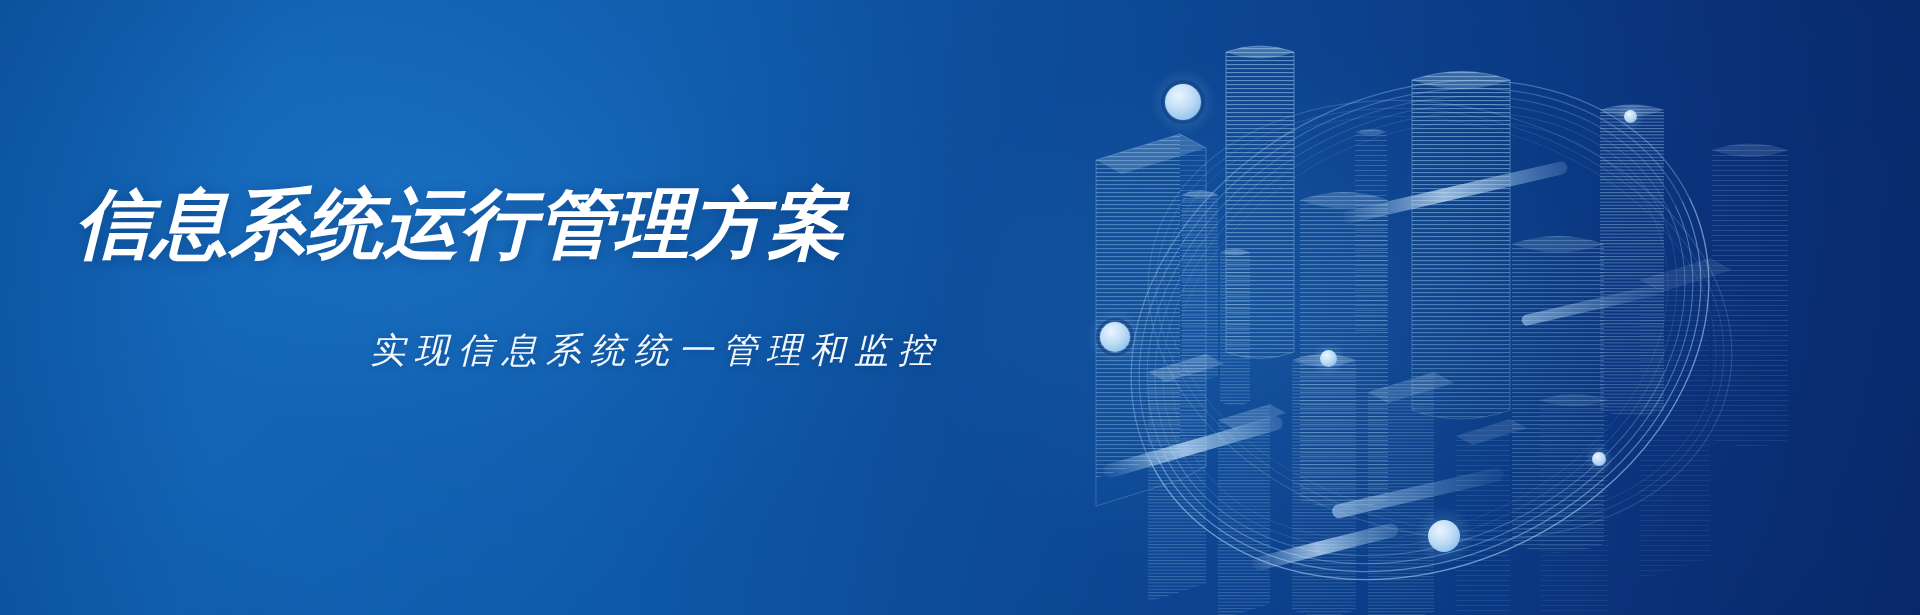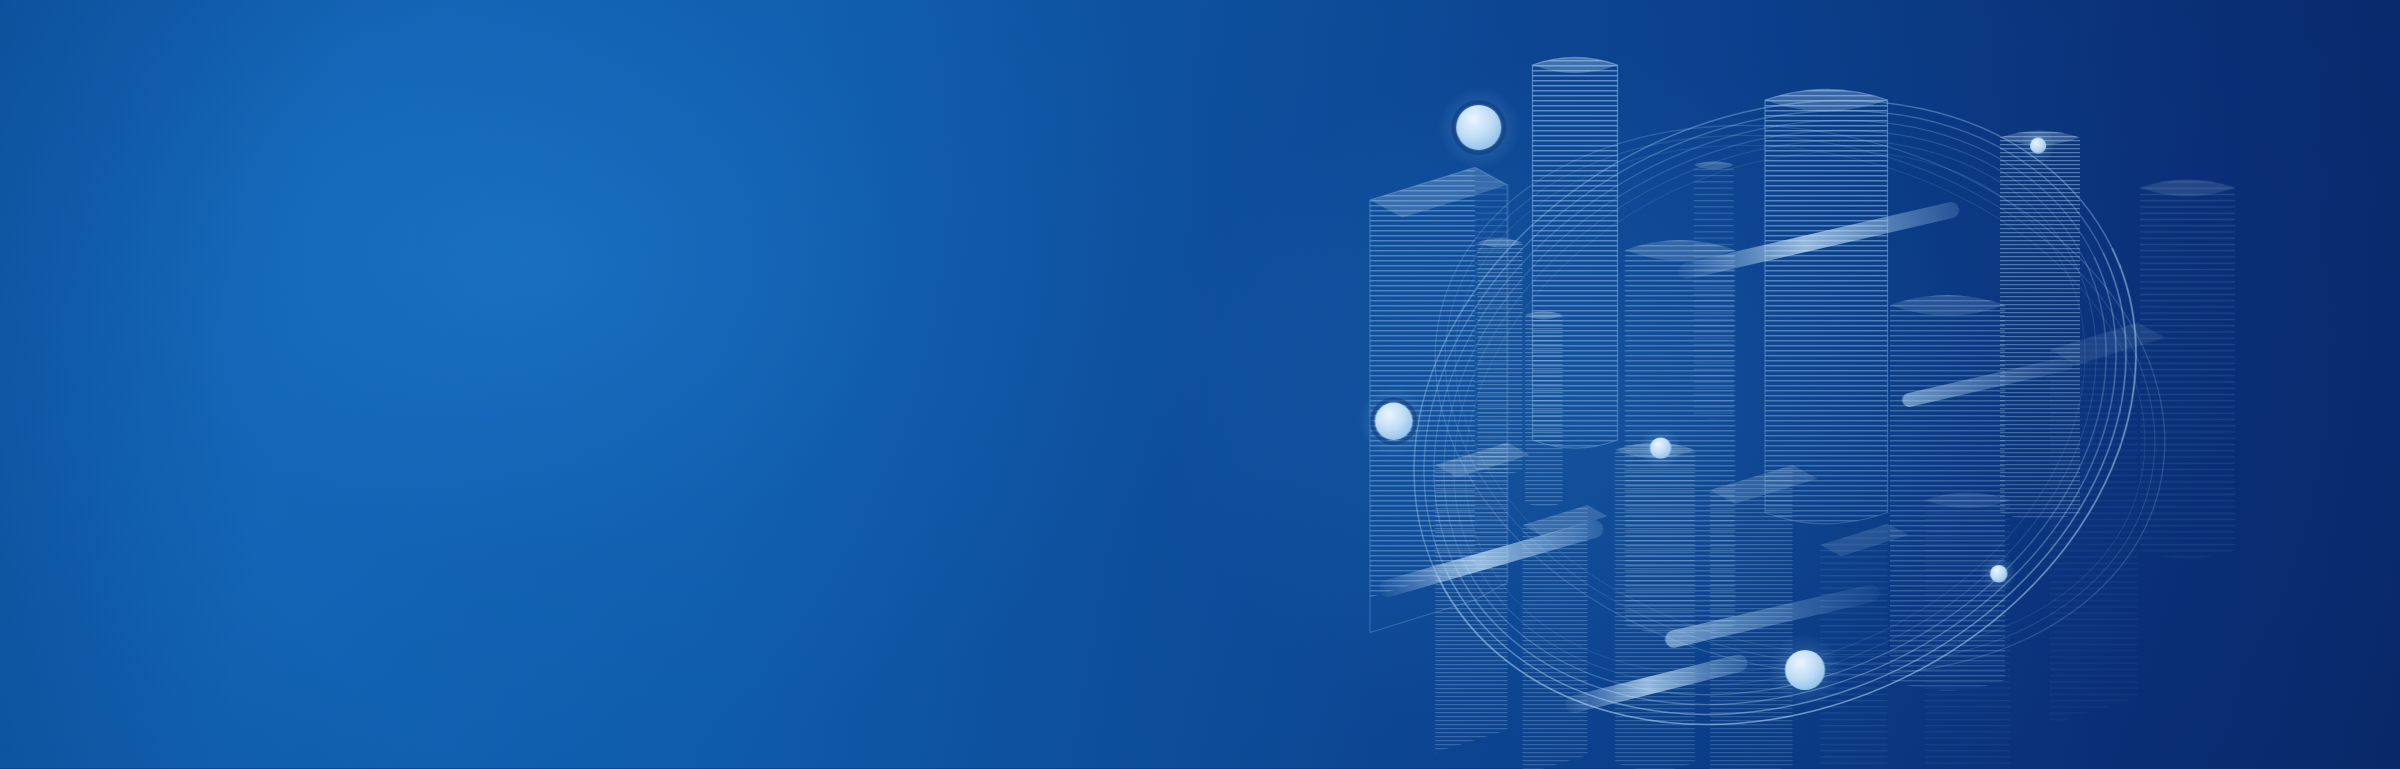--- a/index.html
+++ b/index.html
@@ -280,15 +280,17 @@
       <div class="core"></div>
     </div>
 
     <div class="node" style="left:692px; top:452px; width:14px; height:14px;">
       <div class="halo" style="left:-8px; top:-8px; right:-8px; bottom:-8px;"></div>
       <div class="core"></div>
     </div>
   </div>
 
   <div class="text-block">
+    <div class="headline">信息系统运行管理方案</div>
+    <div class="subhead">实现信息系统统一管理和监控</div>
   </div>
 
 </div>
 
 </body></html>

